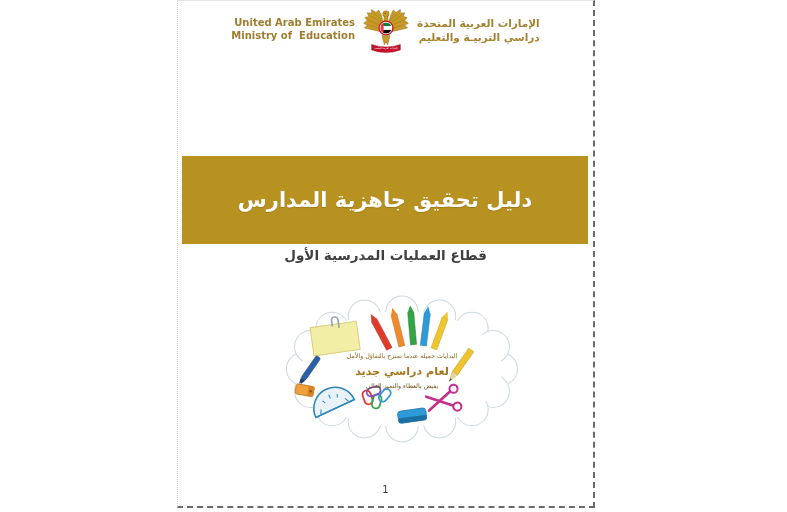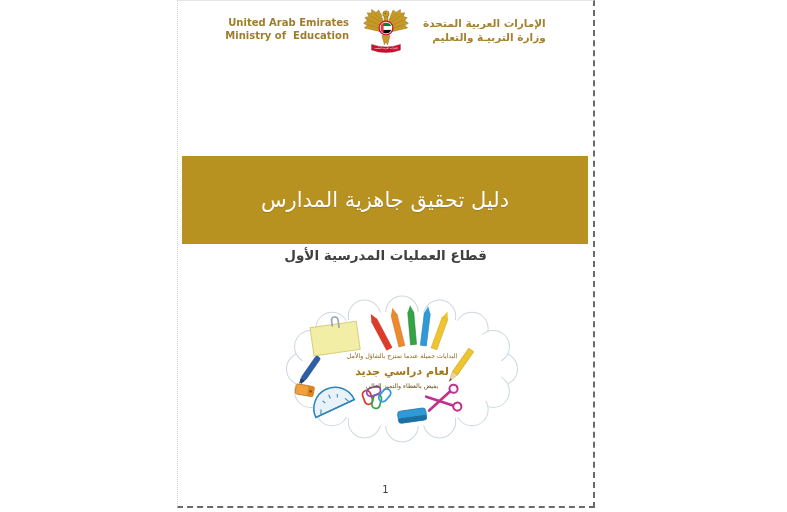--- a/index.html
+++ b/index.html
@@ -12,31 +12,31 @@
     position:absolute; left:177px; top:0; width:418px; height:508px;
     background:#ffffff;
     border-top:1px solid #e6e6e6;
     border-left:1px dotted #d2d2d2;
     border-right:2px dashed #6a6a6a;
     border-bottom:2px dashed #6a6a6a;
   }
 
   
   .hdr { position:absolute; top:6px; left:0; width:100%;
-         display:flex; justify-content:center; align-items:flex-start; gap:13px; }
+         display:flex; justify-content:center; align-items:flex-start; gap:7px; }
   .hdr-en { margin-top:9px; text-align:right; color:#9e7d2e; font-weight:bold;
             font-size:10px; line-height:1.3; white-space:pre; }
   .hdr-ar { margin-top:9px; text-align:right; direction:rtl; color:#a5822f;
             font-weight:bold; font-size:10.5px; line-height:1.35; }
   .emblem { width:48px; height:50px; flex:0 0 auto; }
 
   
   .banner { position:absolute; left:4px; right:5px; top:155px; height:88px;
             background:#b89221; display:flex; align-items:center; justify-content:center; }
-  .banner-title { color:#ffffff; font-weight:normal; font-size:21px; direction:rtl;
+  .banner-title { color:#ffffff; font-weight:bold; font-size:21px; direction:rtl;
                   letter-spacing:.5px; text-shadow:0 1px 1px rgba(90,60,0,.25); }
 
   .subtitle { position:absolute; top:246px; left:0; width:100%; text-align:center;
               direction:rtl; color:#404040; font-weight:bold; font-size:13.5px; }
 
   
   .cloud { position:absolute; left:104px; top:293px; width:240px; height:150px; }
 
   
   .pagenum { position:absolute; top:483px; left:0; width:100%; text-align:center;
@@ -83,21 +83,21 @@
         </g>
 
         <path d="M25 33.5 L28 45 L30 41.5 L32 45 L35 33.5 Z" fill="#c79a27" stroke="#8a6d1f" stroke-width="0.6"></path>
 
         <g>
           <path d="M12 44.5 Q30 51 48 44.5 L48 51.5 Q30 58 12 51.5 Z" fill="#c8102e" stroke="#8a1020" stroke-width="0.5"></path>
           <text x="30" y="50.8" font-size="3" fill="#ffffff" text-anchor="middle">الإمارات العربية المتحدة</text>
         </g>
       </svg>
 
-      <div class="hdr-ar"><span>الإمارات العربية المتحدة</span><br><span>وزارة التربيـة والتعليم</span></div>
+      <div class="hdr-ar"><span>الإمارات العربية المتحدة</span><br><span>دراسي التربيـة والتعليم</span></div>
     </div>
 
     <div class="banner">
       <div class="banner-title">دليل تحقيق جاهزية المدارس</div>
     </div>
 
     <div class="subtitle">قطاع العمليات المدرسية الأول</div>
 
     <svg class="cloud" viewBox="0 0 236 148">
 

